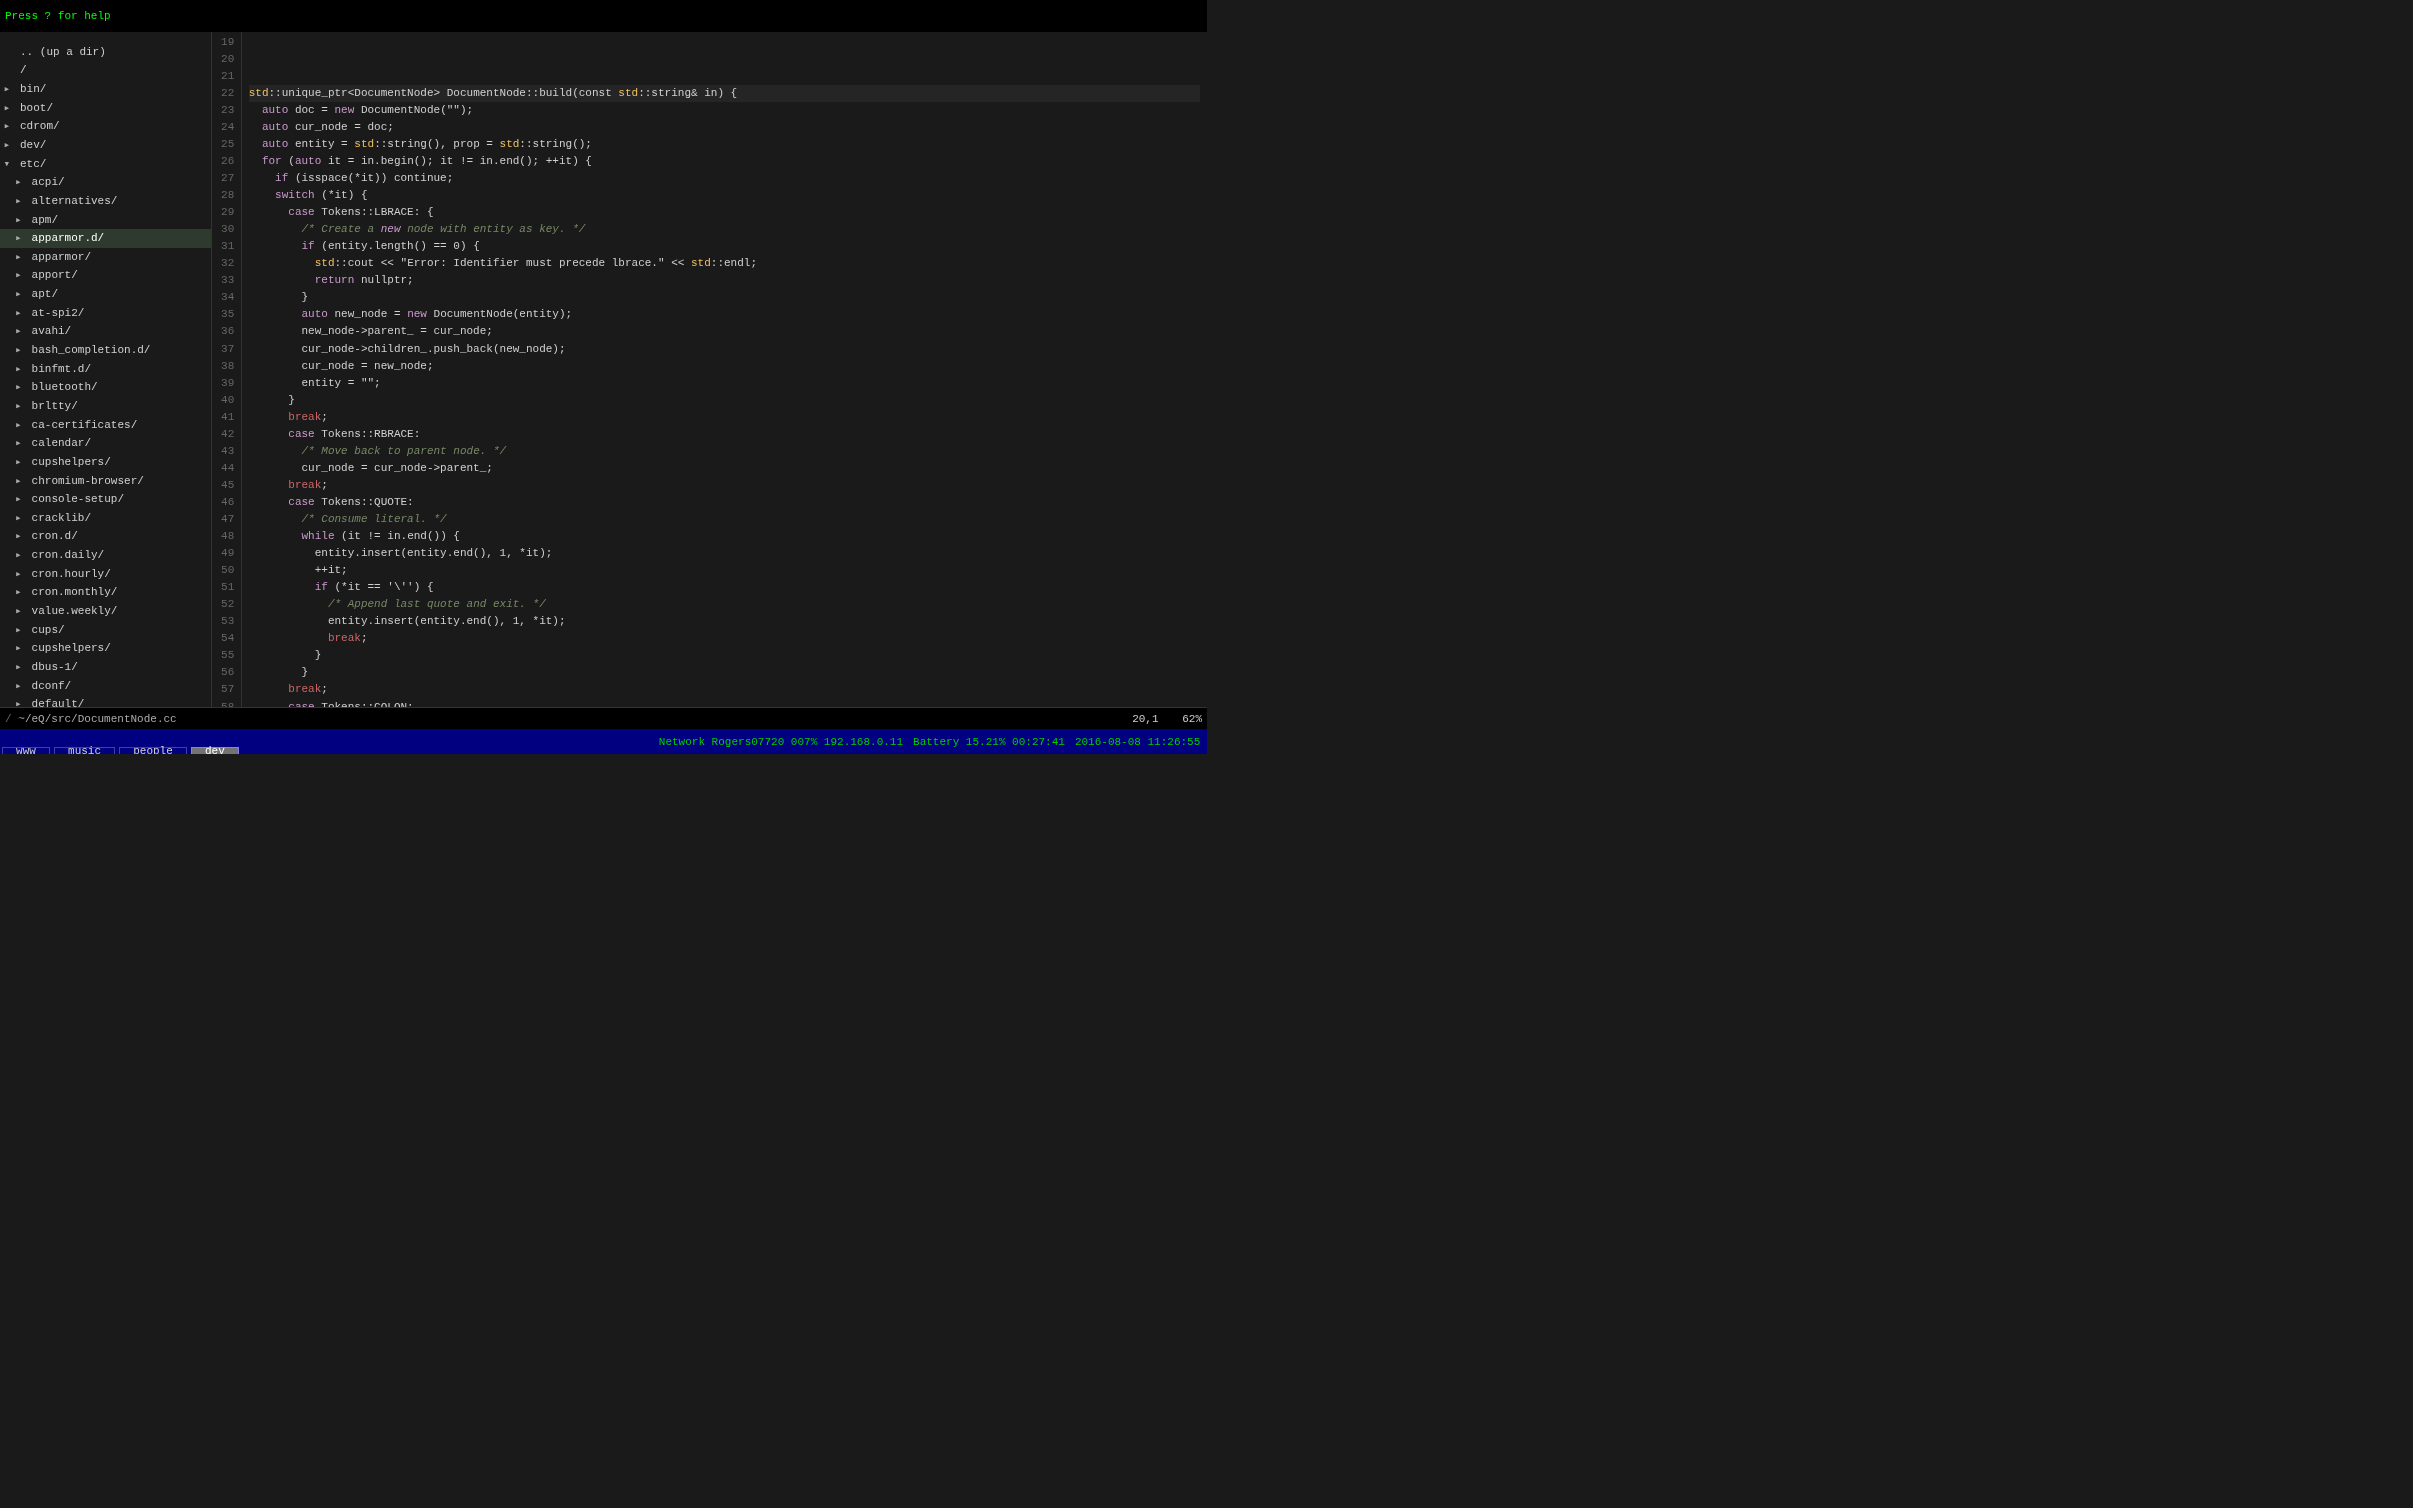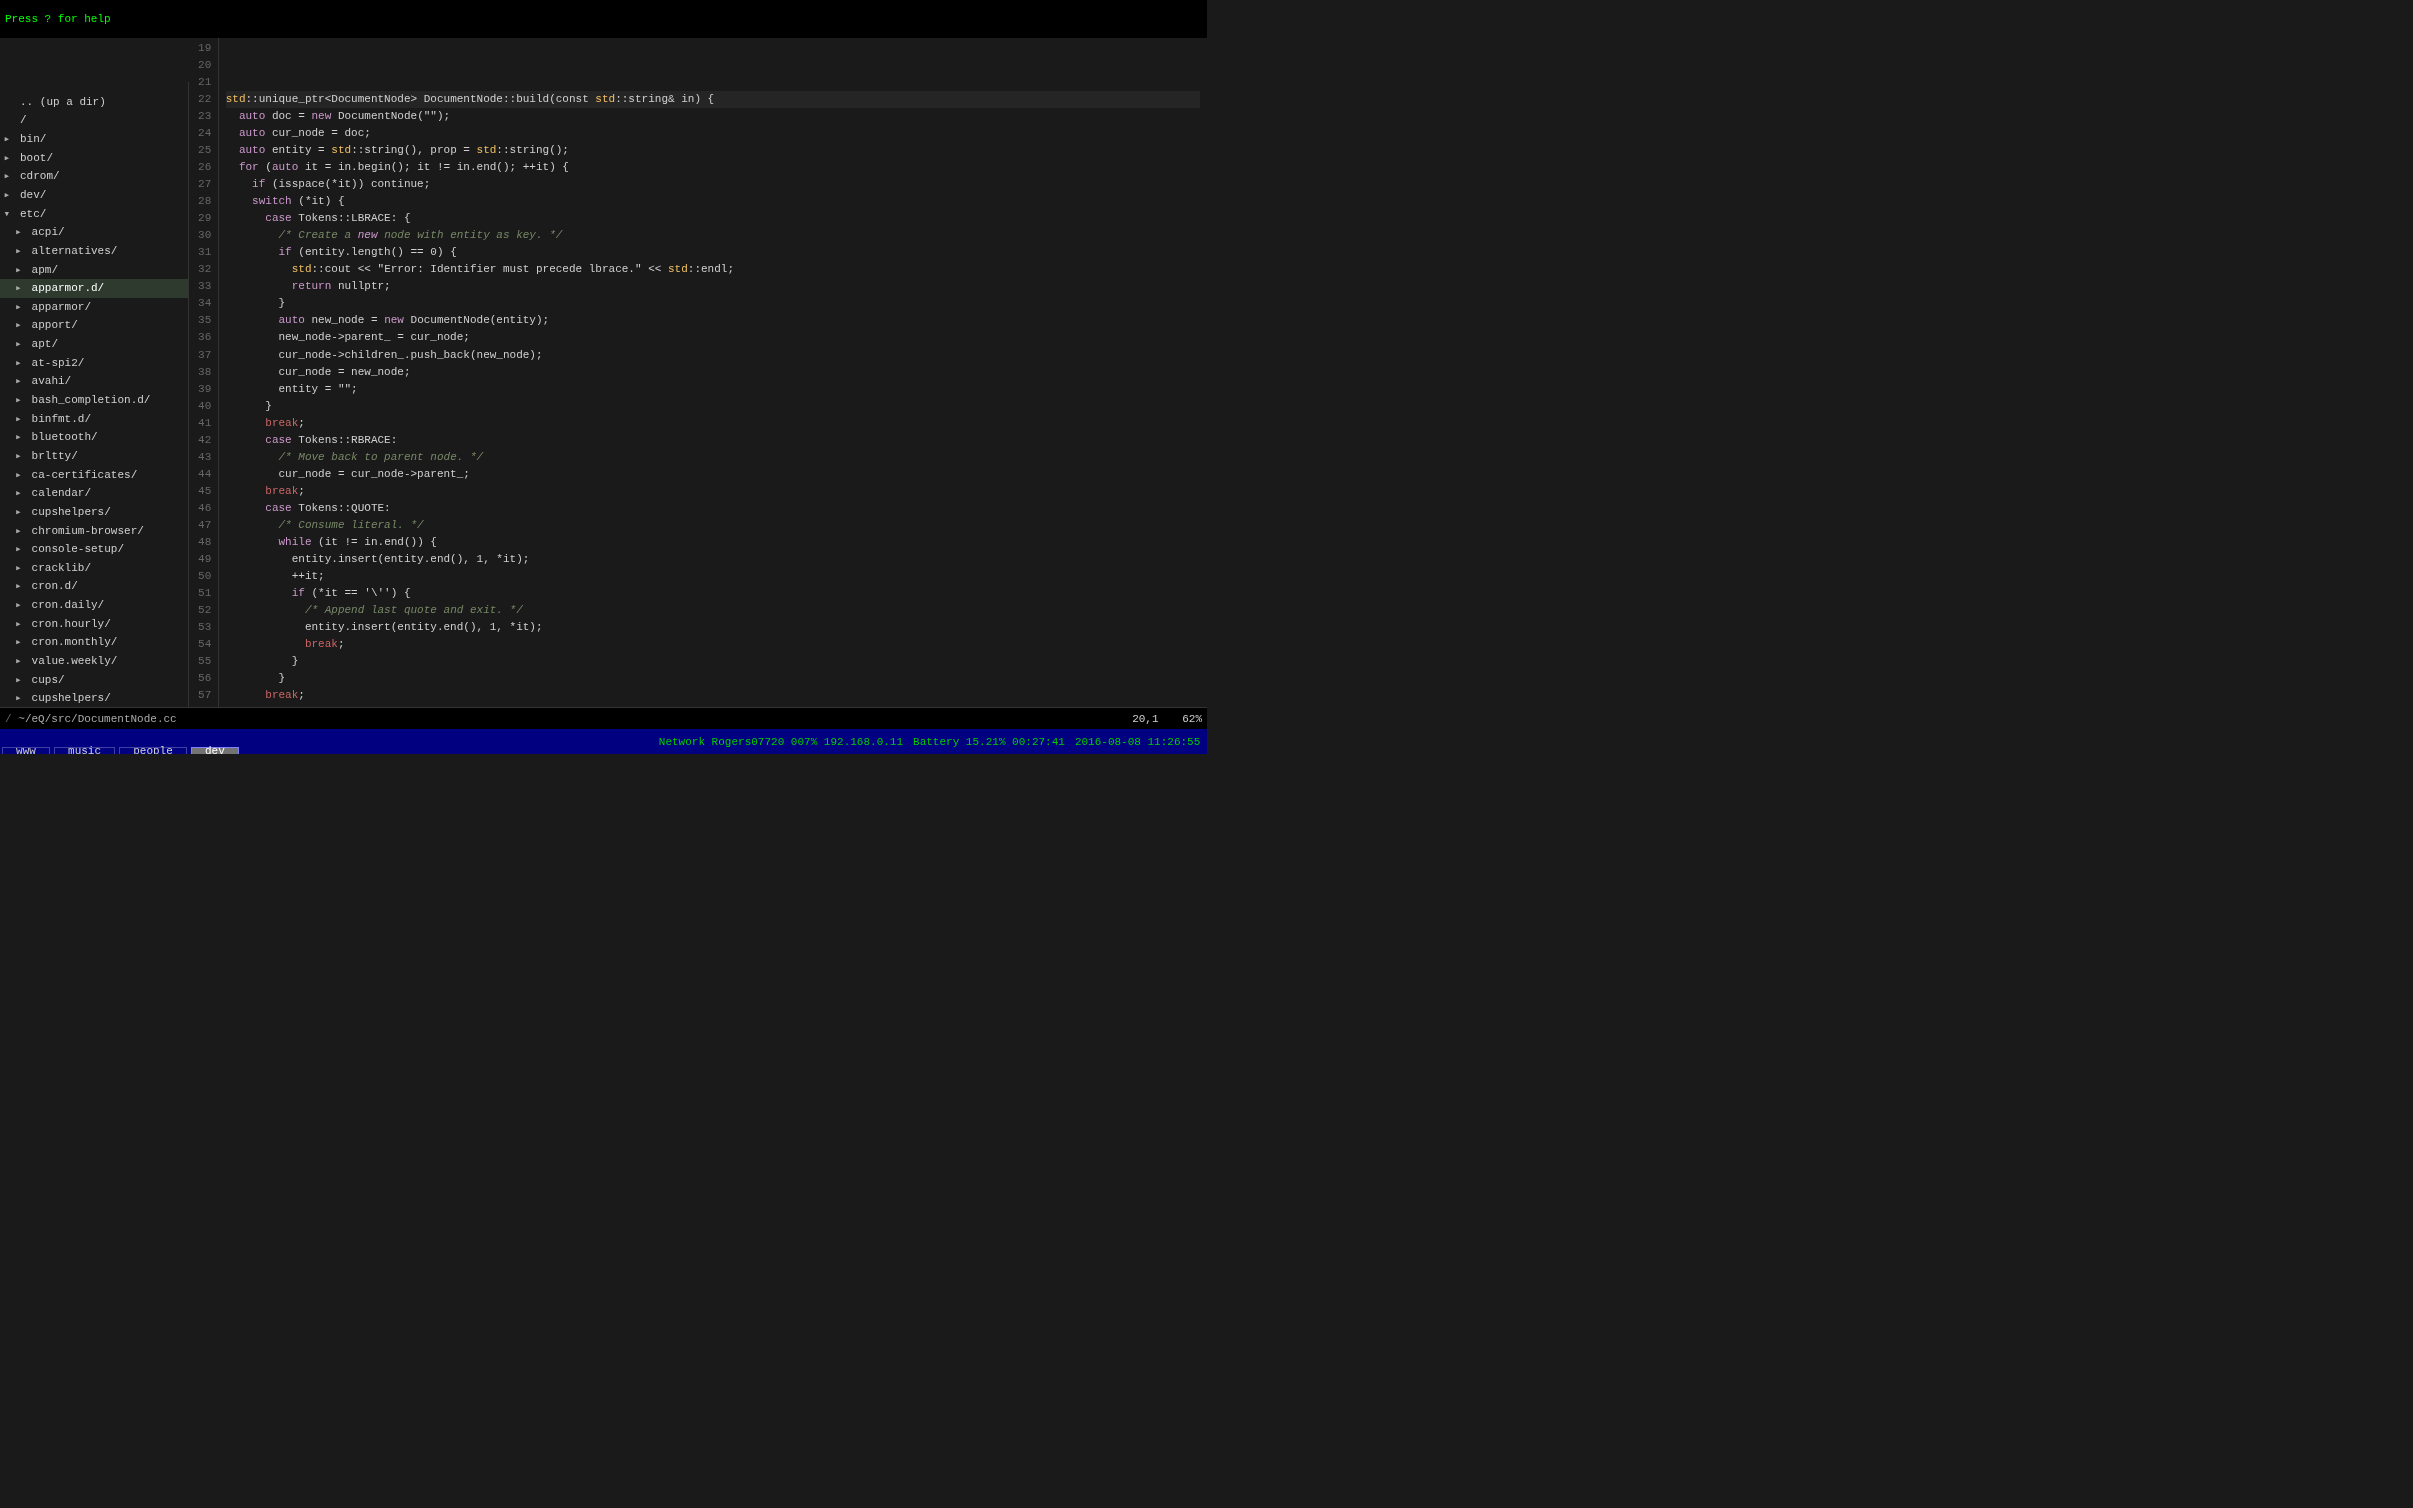--- a/index.html
+++ b/index.html
@@ -14,41 +14,40 @@
       display: flex;
       flex-direction: column;
     }
     
     #help-bar {
       background: #000;
       color: #00ff00;
       padding: 1.7px 5px;
       font-size: 11px;
       flex-shrink: 0;
-      height: 38px;
+      height: 32px;
       display: flex;
       align-items: center;
     }
     
     #main-area {
       display: flex;
       flex: 1;
       overflow: hidden;
     }
     
     #sidebar {
-      width: 189px;
+      width: 212px;
       background: #1a1a1a;
       color: #d0d0d0;
       overflow-y: auto;
       overflow-x: hidden;
       flex-shrink: 0;
       padding-top: 11px;
       border-right: 0.8px solid #333;
-      margin-top: 44px;
     }
     .sidebar-item {
       padding: 0.8px 3.4px;
       cursor: pointer;
       white-space: nowrap;
       font-size: 11px;
       line-height: 1.55;
     }
     .sidebar-item.selected {
       background: #2d3a2d;

